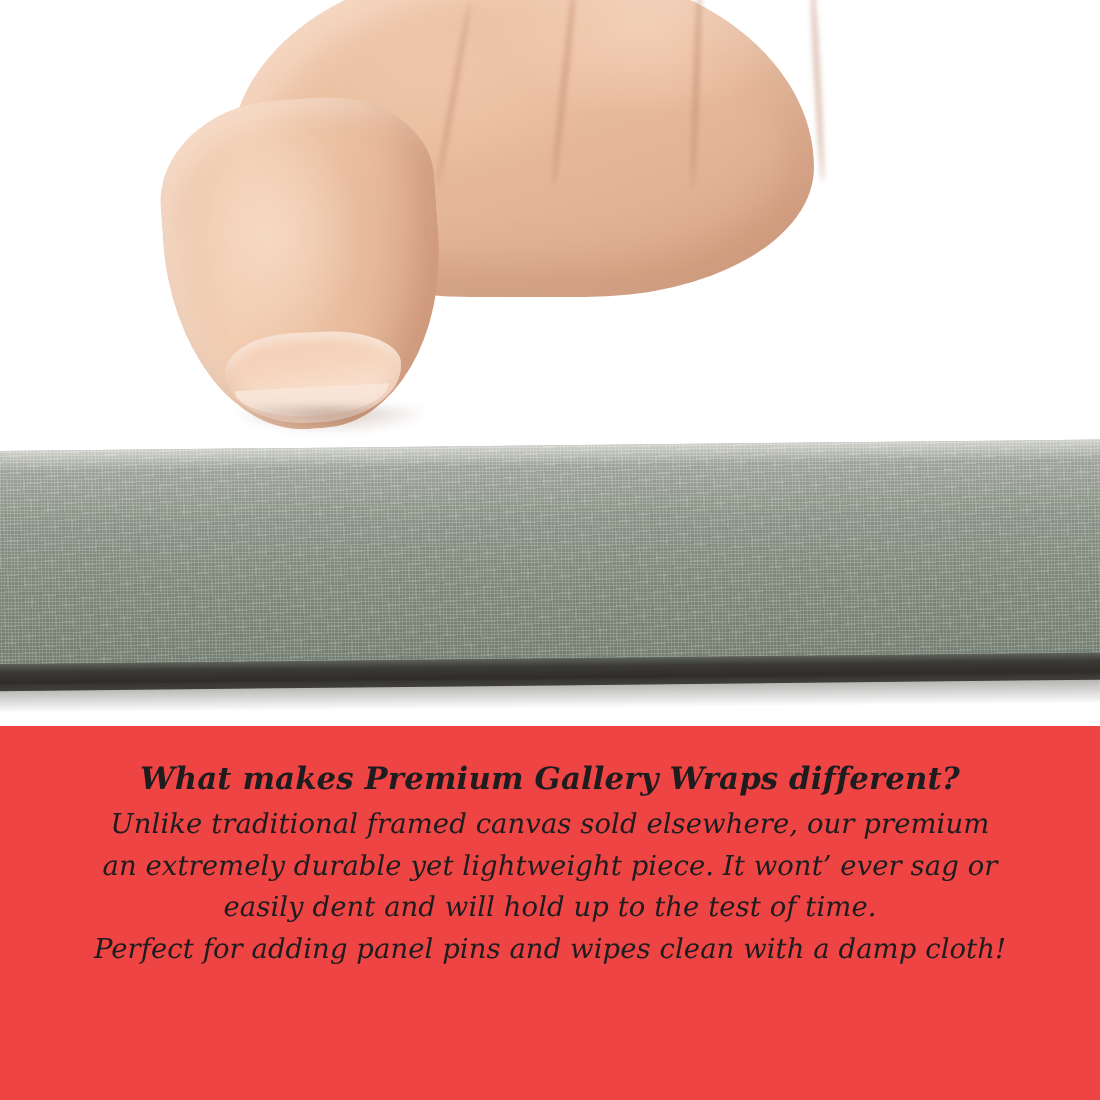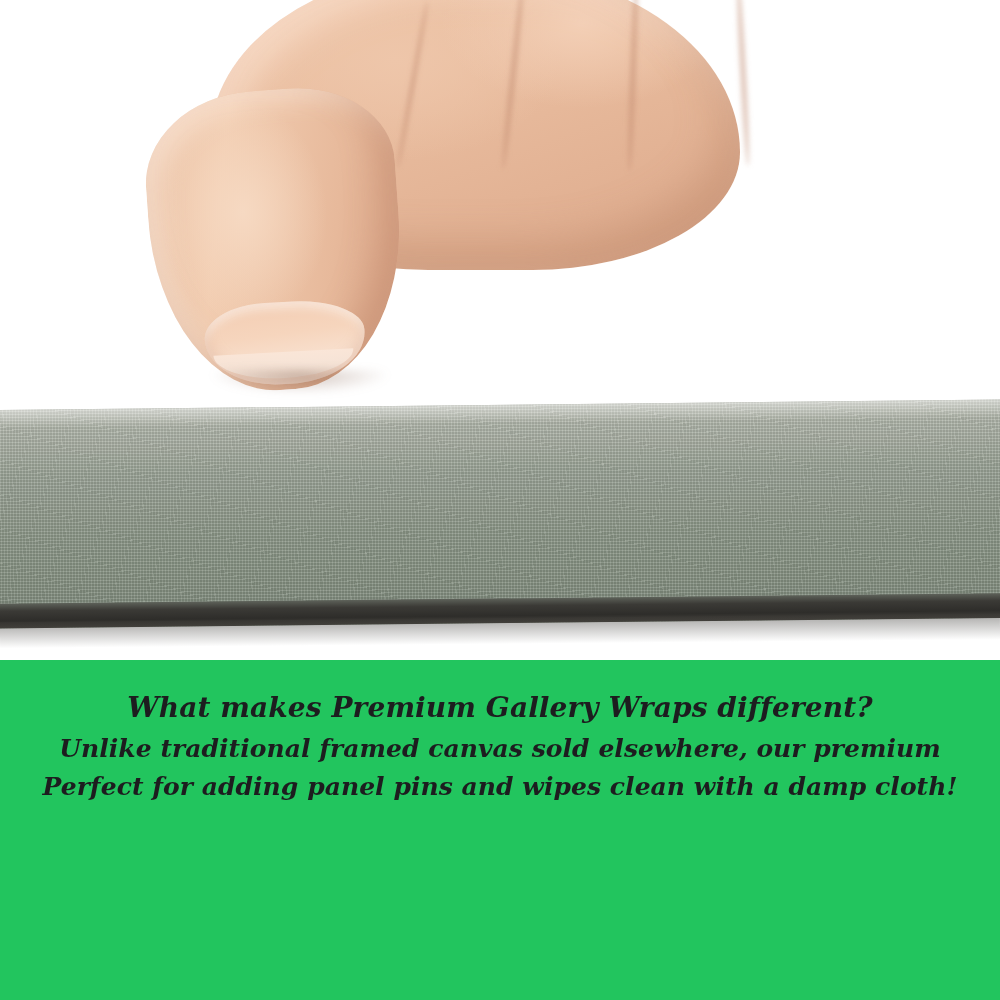--- a/index.html
+++ b/index.html
@@ -12,21 +12,21 @@
     height: 1000px;
     font-family: "Liberation Sans", sans-serif;
     overflow: hidden;
     position: relative;
   }
 
   .page {
     position: relative;
     width: 1000px;
     height: 1000px;
-    background: #22c55e;
+    background: #ef4444;
     overflow: hidden;
   }
 
   
   .photo {
     position: absolute;
     left: 0;
     top: 0;
     width: 1000px;
     height: 660px;
@@ -196,21 +196,21 @@
     font-size: 28px;
     font-weight: 700;
     line-height: 1.28;
     letter-spacing: 0.1px;
     margin-bottom: 4px;
   }
 
   .caption-body p {
     margin: 0;
     font-size: 25px;
-    font-weight: 700;
+    font-weight: 400;
     line-height: 1.52;
     letter-spacing: 0.05px;
   }
 </style>
 </head>
 <body>
 
 <div class="page">
 
   <div class="photo">
@@ -232,17 +232,19 @@
       <div class="strip-top-highlight"></div>
       <div class="strip-bottom-edge"></div>
     </div>
     <div class="strip-bottom-shadow"></div>
   </div>
 
   <div class="caption">
     <div class="caption-heading">What makes Premium Gallery Wraps different?</div>
     <div class="caption-body">
       <p>Unlike traditional framed canvas sold elsewhere, our premium</p>
+      <p>an extremely durable yet lightweight piece. It wont’ ever sag or</p>
+      <p>easily dent and will hold up to the test of time.</p>
       <p>Perfect for adding panel pins and wipes clean with a damp cloth!</p>
     </div>
   </div>
 
 </div>
 
 </body></html>

